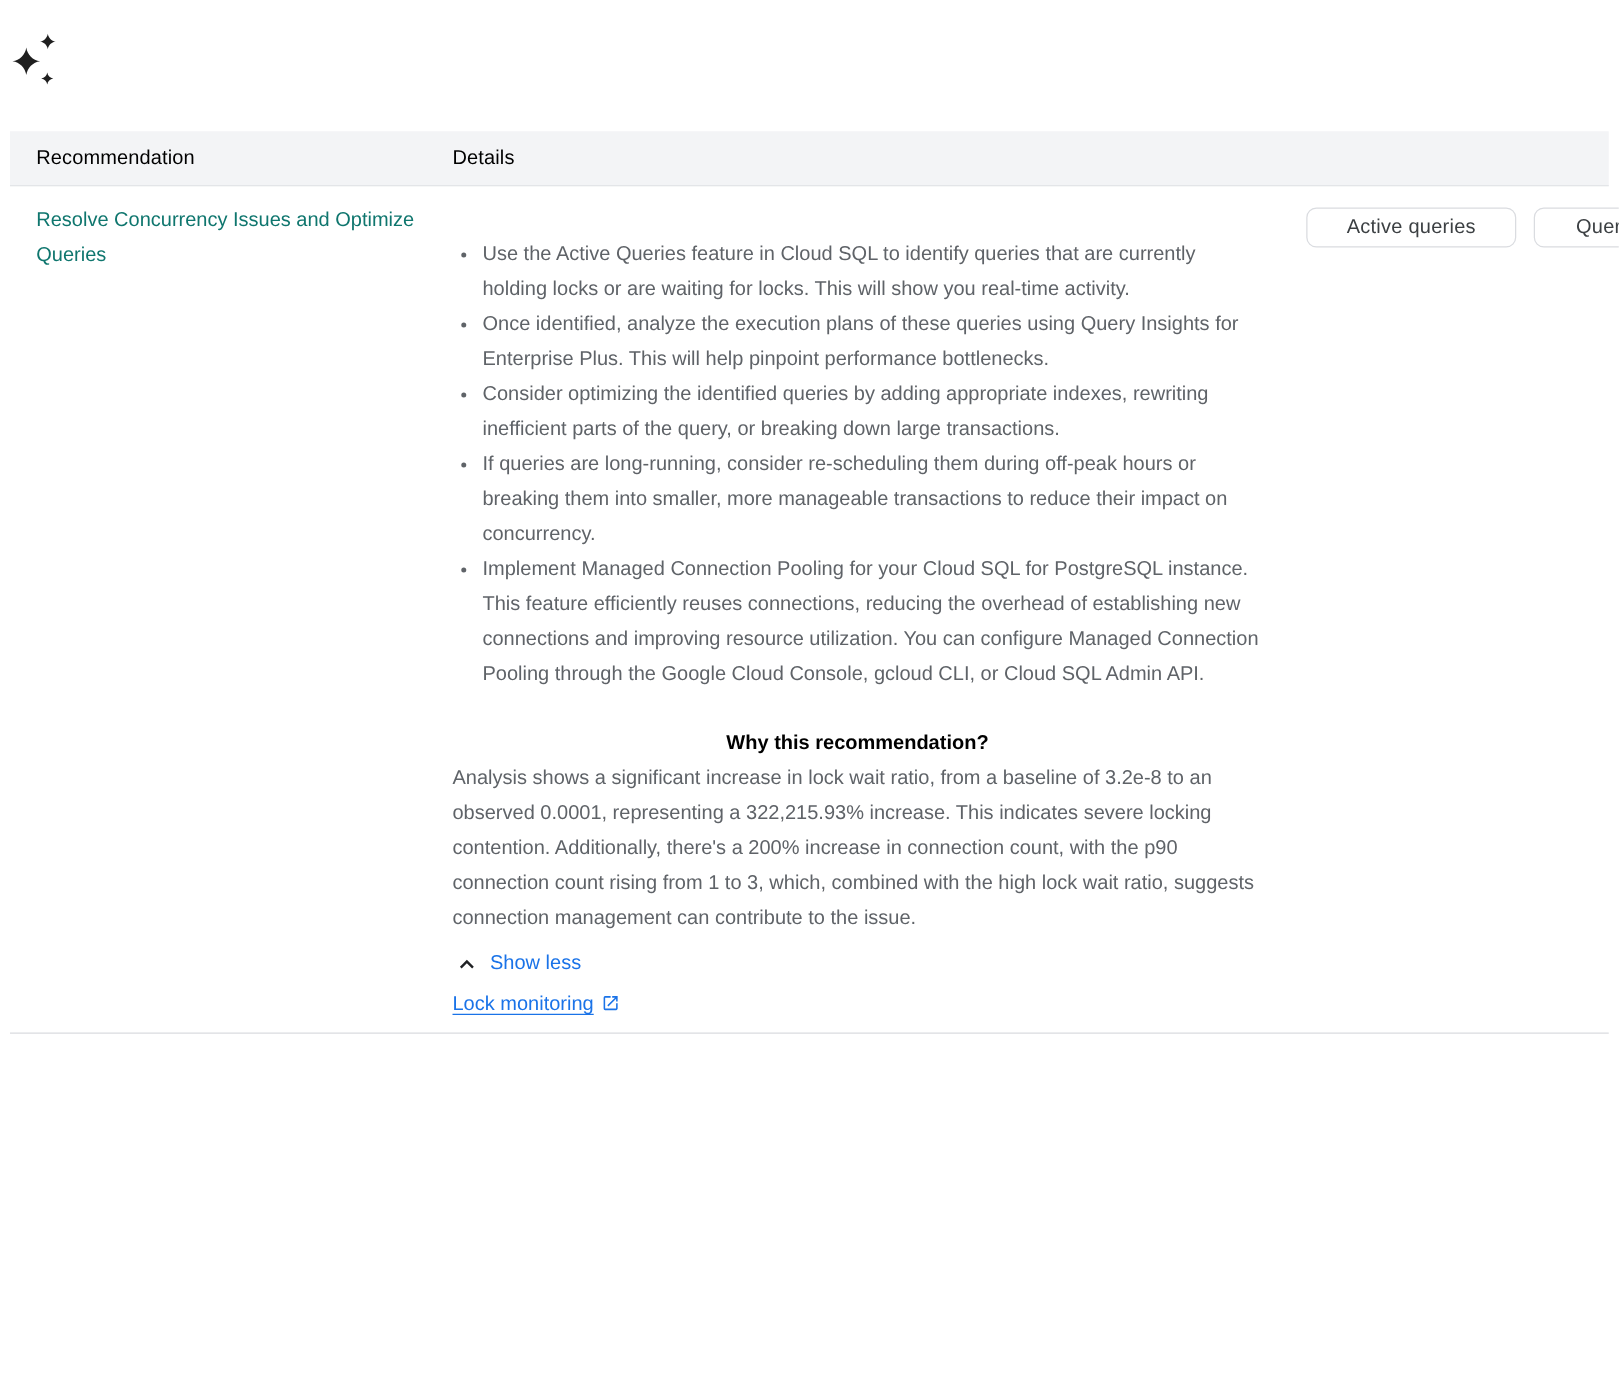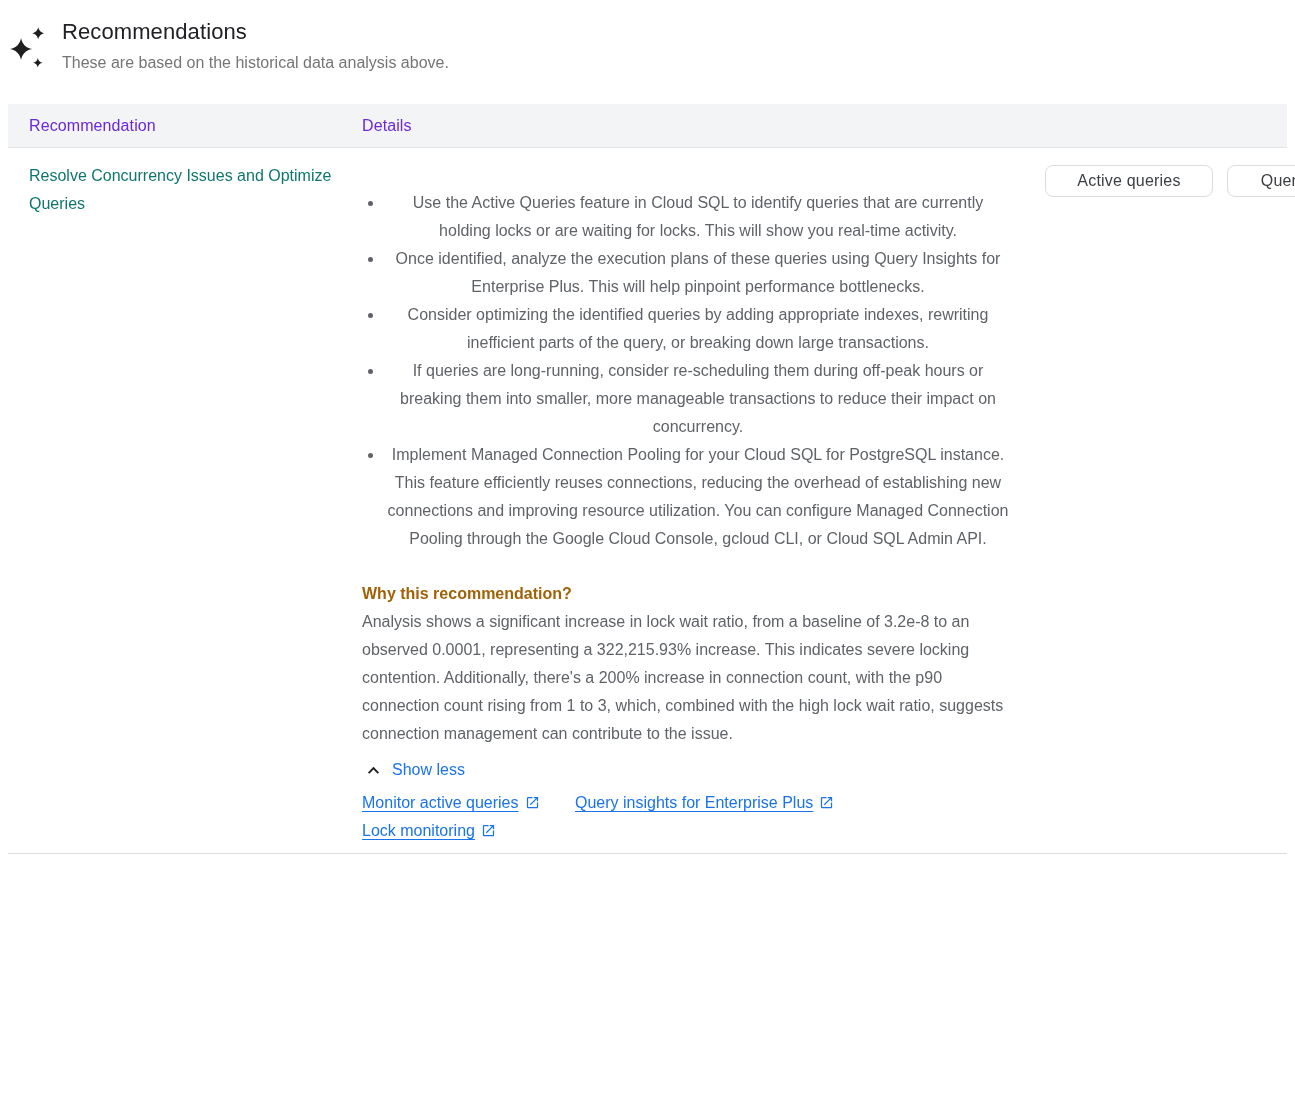--- a/index.html
+++ b/index.html
@@ -42,21 +42,21 @@
     display: grid;
     grid-template-columns: 333px 1fr;
     align-items: center;
     height: 44px;
     padding-left: 21px;
     background: #f1f3f4;
     background: #f3f4f6;
     border-bottom: 1px solid #e3e5e8;
     font-size: 16px;
     font-weight: 500;
-    color: #6d28d9;
+    color: #000000;
     letter-spacing: 0.1px;
   }
   .trow {
     display: grid;
     grid-template-columns: 333px 683px 1fr;
     padding: 10px 0 8px 21px;
     border-bottom: 1px solid #dadce0;
   }
   .cell-rec {
     font-size: 16px;
@@ -70,25 +70,26 @@
     font-size: 16px;
     line-height: 28px;
     color: #5f6368;
     padding-top: 4px;
   }
   .cell-details p { margin: 0; }
   .bullets {
     margin: 27px 0 0 0;
     padding-left: 22px;
   }
-  .bullets li { margin: 0; padding-left: 2px; text-align: center; }
+  .bullets li { margin: 0; padding-left: 2px; }
   .why-heading {
     margin-top: 27px !important;
     font-weight: 700;
-    color: #a16207;
+    color: #000000;
+    text-align: center;
   }
 
   .show-less {
     margin-top: 8px;
     display: flex;
     align-items: center;
     gap: 9px;
     color: #1a73e8;
     font-size: 16px;
     font-weight: 500;
@@ -143,24 +144,20 @@
   <div class="header">
     <span class="sparkle-wrap">
       <svg width="40" height="48" viewBox="0 0 40 48" aria-hidden="true">
         <g fill="#1f1f1f">
           <path transform="translate(2,14) scale(0.92)" d="M12 0C12.9 6.3 17.7 11.1 24 12C17.7 12.9 12.9 17.7 12 24C11.1 17.7 6.3 12.9 0 12C6.3 11.1 11.1 6.3 12 0Z"></path>
           <path transform="translate(24,3) scale(0.52)" d="M12 0C12.9 6.3 17.7 11.1 24 12C17.7 12.9 12.9 17.7 12 24C11.1 17.7 6.3 12.9 0 12C6.3 11.1 11.1 6.3 12 0Z"></path>
           <path transform="translate(25,34) scale(0.4)" d="M12 0C12.9 6.3 17.7 11.1 24 12C17.7 12.9 12.9 17.7 12 24C11.1 17.7 6.3 12.9 0 12C6.3 11.1 11.1 6.3 12 0Z"></path>
         </g>
       </svg>
     </span>
-    <div class="hdr-text">
-      <div class="title">Recommendations</div>
-      <div class="subtitle">These are based on the historical data analysis above.</div>
-    </div>
   </div>
 
   <div class="table">
     <div class="thead">
       <div class="th">Recommendation</div>
       <div class="th">Details</div>
     </div>
 
     <div class="trow">
       <div class="cell-rec">Resolve Concurrency Issues and Optimize Queries</div>
@@ -181,32 +178,20 @@
         <div class="show-less">
           <span class="chev">
             <svg width="19" height="19" viewBox="0 0 24 24" fill="#202124" aria-hidden="true">
               <path d="M12 7.4l-7 7 1.7 1.7L12 10.8l5.3 5.3 1.7-1.7z"></path>
             </svg>
           </span>
           <span>Show less</span>
         </div>
 
         <div class="links-block">
-          <span class="link-line">
-            <a class="ext-link">
-              <span class="link-text">Monitor active queries</span><svg width="15" height="15" viewBox="0 0 24 24" fill="#1a73e8" aria-hidden="true">
-                  <path d="M19 19H5V5h7V3H5a2 2 0 0 0-2 2v14a2 2 0 0 0 2 2h14c1.1 0 2-.9 2-2v-7h-2v7zM14 3v2h3.59l-9.83 9.83 1.41 1.41L19 6.41V10h2V3h-7z"></path>
-                </svg>
-            </a>
-            <a class="ext-link">
-              <span class="link-text">Query insights for Enterprise Plus</span><svg width="15" height="15" viewBox="0 0 24 24" fill="#1a73e8" aria-hidden="true">
-                  <path d="M19 19H5V5h7V3H5a2 2 0 0 0-2 2v14a2 2 0 0 0 2 2h14c1.1 0 2-.9 2-2v-7h-2v7zM14 3v2h3.59l-9.83 9.83 1.41 1.41L19 6.41V10h2V3h-7z"></path>
-                </svg>
-            </a>
-          </span>
           <span class="link-line">
             <a class="ext-link">
               <span class="link-text">Lock monitoring</span><svg width="15" height="15" viewBox="0 0 24 24" fill="#1a73e8" aria-hidden="true">
                   <path d="M19 19H5V5h7V3H5a2 2 0 0 0-2 2v14a2 2 0 0 0 2 2h14c1.1 0 2-.9 2-2v-7h-2v7zM14 3v2h3.59l-9.83 9.83 1.41 1.41L19 6.41V10h2V3h-7z"></path>
                 </svg>
             </a>
           </span>
         </div>
       </div>
 

